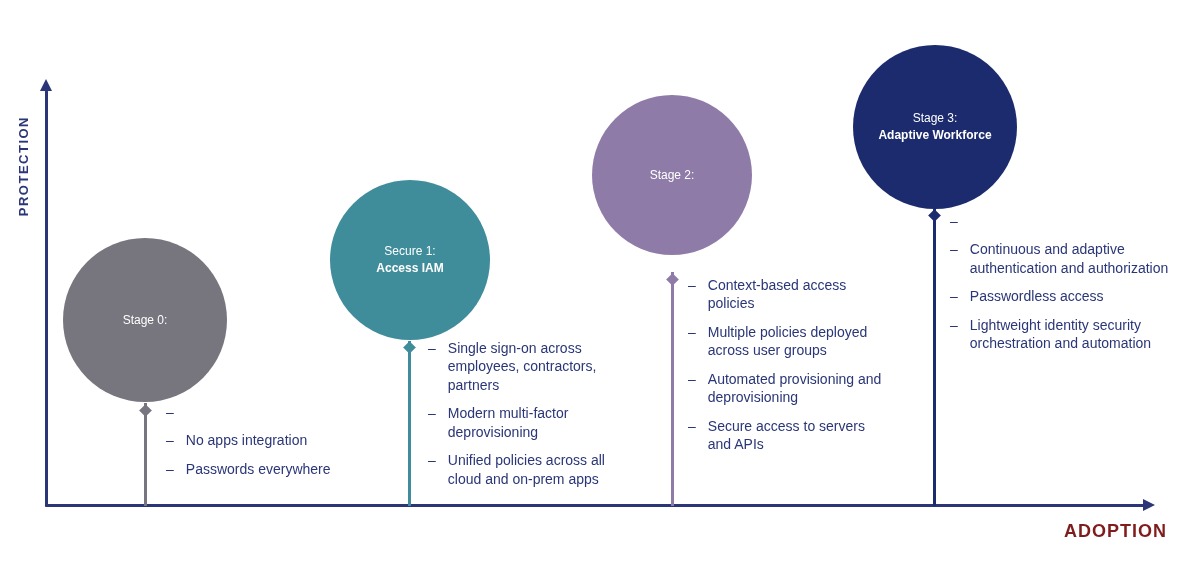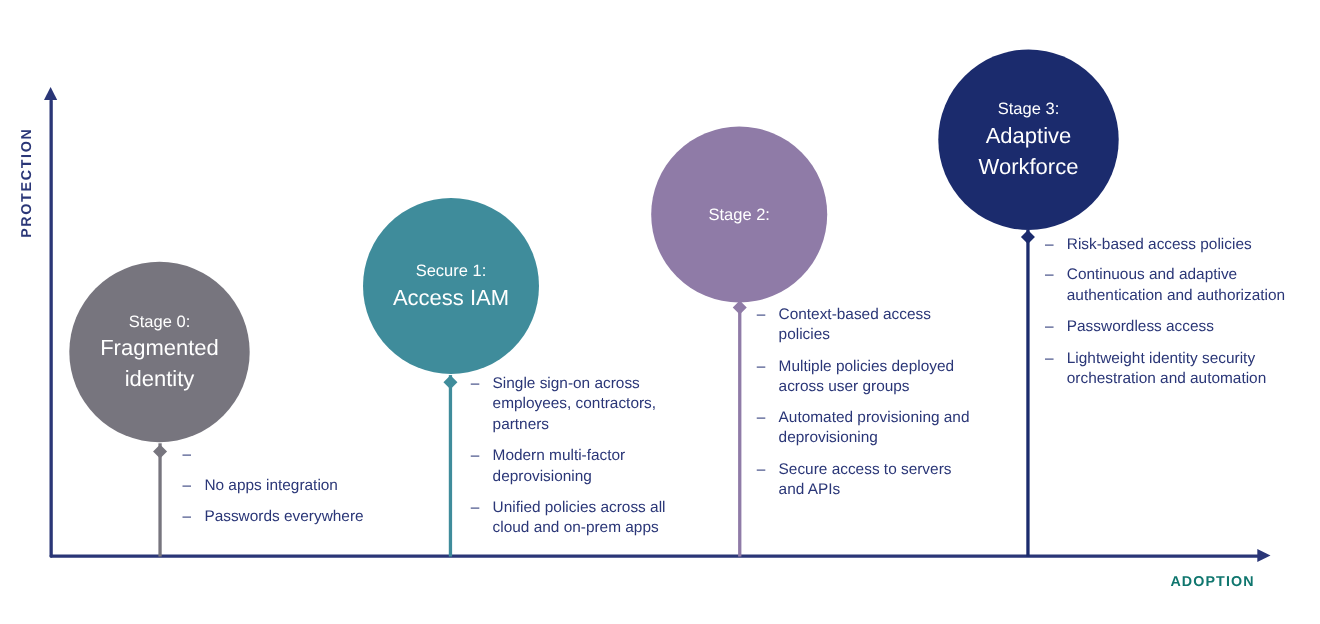--- a/index.html
+++ b/index.html
@@ -7,27 +7,27 @@
   .canvas{position:relative;width:1200px;height:567px;background:#ffffff;overflow:hidden;}
 
   
   .axis-line{position:absolute;background:#2a3677;border-radius:2px;}
   .y-axis{left:45px;top:90px;width:3px;height:417px;}
   .x-axis{left:45px;top:504px;width:1100px;height:3px;}
   .arrow{position:absolute;width:0;height:0;}
   .y-arrow{left:40px;top:79px;border-left:6px solid transparent;border-right:6px solid transparent;border-bottom:12px solid #2a3677;}
   .x-arrow{left:1143px;top:499px;border-top:6px solid transparent;border-bottom:6px solid transparent;border-left:12px solid #2a3677;}
   .y-label{position:absolute;left:16px;top:116px;writing-mode:vertical-rl;transform:rotate(180deg);font-size:13px;font-weight:bold;letter-spacing:1.5px;color:#2a3677;}
-  .x-label{position:absolute;left:1064px;top:521px;font-size:13px;font-weight:bold;letter-spacing:1px;color:#0f766e;}
+  .x-label{position:absolute;left:1064px;top:521px;font-size:18px;font-weight:bold;letter-spacing:1px;color:#7f1d1d;}
 
   
   .circle{position:absolute;border-radius:50%;display:flex;align-items:center;justify-content:center;text-align:center;color:#ffffff;}
   .circle-inner{width:118px;}
-  .stage-label{font-size:15px;font-weight:normal;line-height:1.4;}
-  .stage-name{font-size:20px;font-weight:normal;line-height:1.4;}
+  .stage-label{font-size:12px;font-weight:normal;line-height:1.4;}
+  .stage-name{font-size:12px;font-weight:bold;line-height:1.4;}
 
   
   .stem{position:absolute;width:3px;}
   .diamond{position:absolute;width:9px;height:9px;transform:rotate(45deg);}
 
   
   .bullets{position:absolute;color:#2a3677;font-size:14px;line-height:1.32;}
   .bullet{display:flex;gap:12px;margin-bottom:10px;}
   .bullet .dash{flex:0 0 auto;}
 
@@ -43,21 +43,21 @@
   .s0-diamond{left:141px;top:406px;}
   .s0-bullets{left:166px;top:403px;width:192px;}
 
   
   .s1-circle{left:330px;top:180px;width:160px;height:160px;}
   .s1-stem{left:408px;top:341px;height:165px;}
   .s1-diamond{left:405px;top:343px;}
   .s1-bullets{left:428px;top:339px;width:212px;}
 
   
-  .s2-circle{left:592px;top:115px;width:160px;height:160px;}
+  .s2-circle{left:592px;top:95px;width:160px;height:160px;}
   .s2-stem{left:671px;top:272px;height:234px;}
   .s2-diamond{left:668px;top:275px;}
   .s2-bullets{left:688px;top:276px;width:202px;}
 
   
   .s3-circle{left:853px;top:45px;width:164px;height:164px;}
   .s3-stem{left:933px;top:209px;height:297px;}
   .s3-diamond{left:930px;top:211px;}
   .s3-bullets{left:950px;top:212px;width:226px;}
 </style>
@@ -71,21 +71,20 @@
   <div class="axis-line x-axis"></div>
   <div class="arrow x-arrow"></div>
   <div class="y-label">PROTECTION</div>
   <div class="x-label">ADOPTION</div>
 
   <div class="stem c-gray s0-stem"></div>
   <div class="diamond c-gray s0-diamond"></div>
   <div class="circle c-gray s0-circle">
     <div class="circle-inner">
       <div class="stage-label">Stage 0:</div>
-      <div class="stage-name">Fragmented identity</div>
     </div>
   </div>
   <div class="bullets s0-bullets">
     <div class="bullet">
       <span class="dash">–</span>
     </div>
     <div class="bullet">
       <span class="dash">–</span>
       <span>No apps integration</span>
     </div>
@@ -148,21 +147,20 @@
   <div class="diamond c-navy s3-diamond"></div>
   <div class="circle c-navy s3-circle">
     <div class="circle-inner">
       <div class="stage-label">Stage 3:</div>
       <div class="stage-name">Adaptive Workforce</div>
     </div>
   </div>
   <div class="bullets s3-bullets">
     <div class="bullet">
       <span class="dash">–</span>
-      <span>Risk-based access policies</span>
     </div>
     <div class="bullet">
       <span class="dash">–</span>
       <span>Continuous and adaptive authentication and authorization</span>
     </div>
     <div class="bullet">
       <span class="dash">–</span>
       <span>Passwordless access</span>
     </div>
     <div class="bullet">

